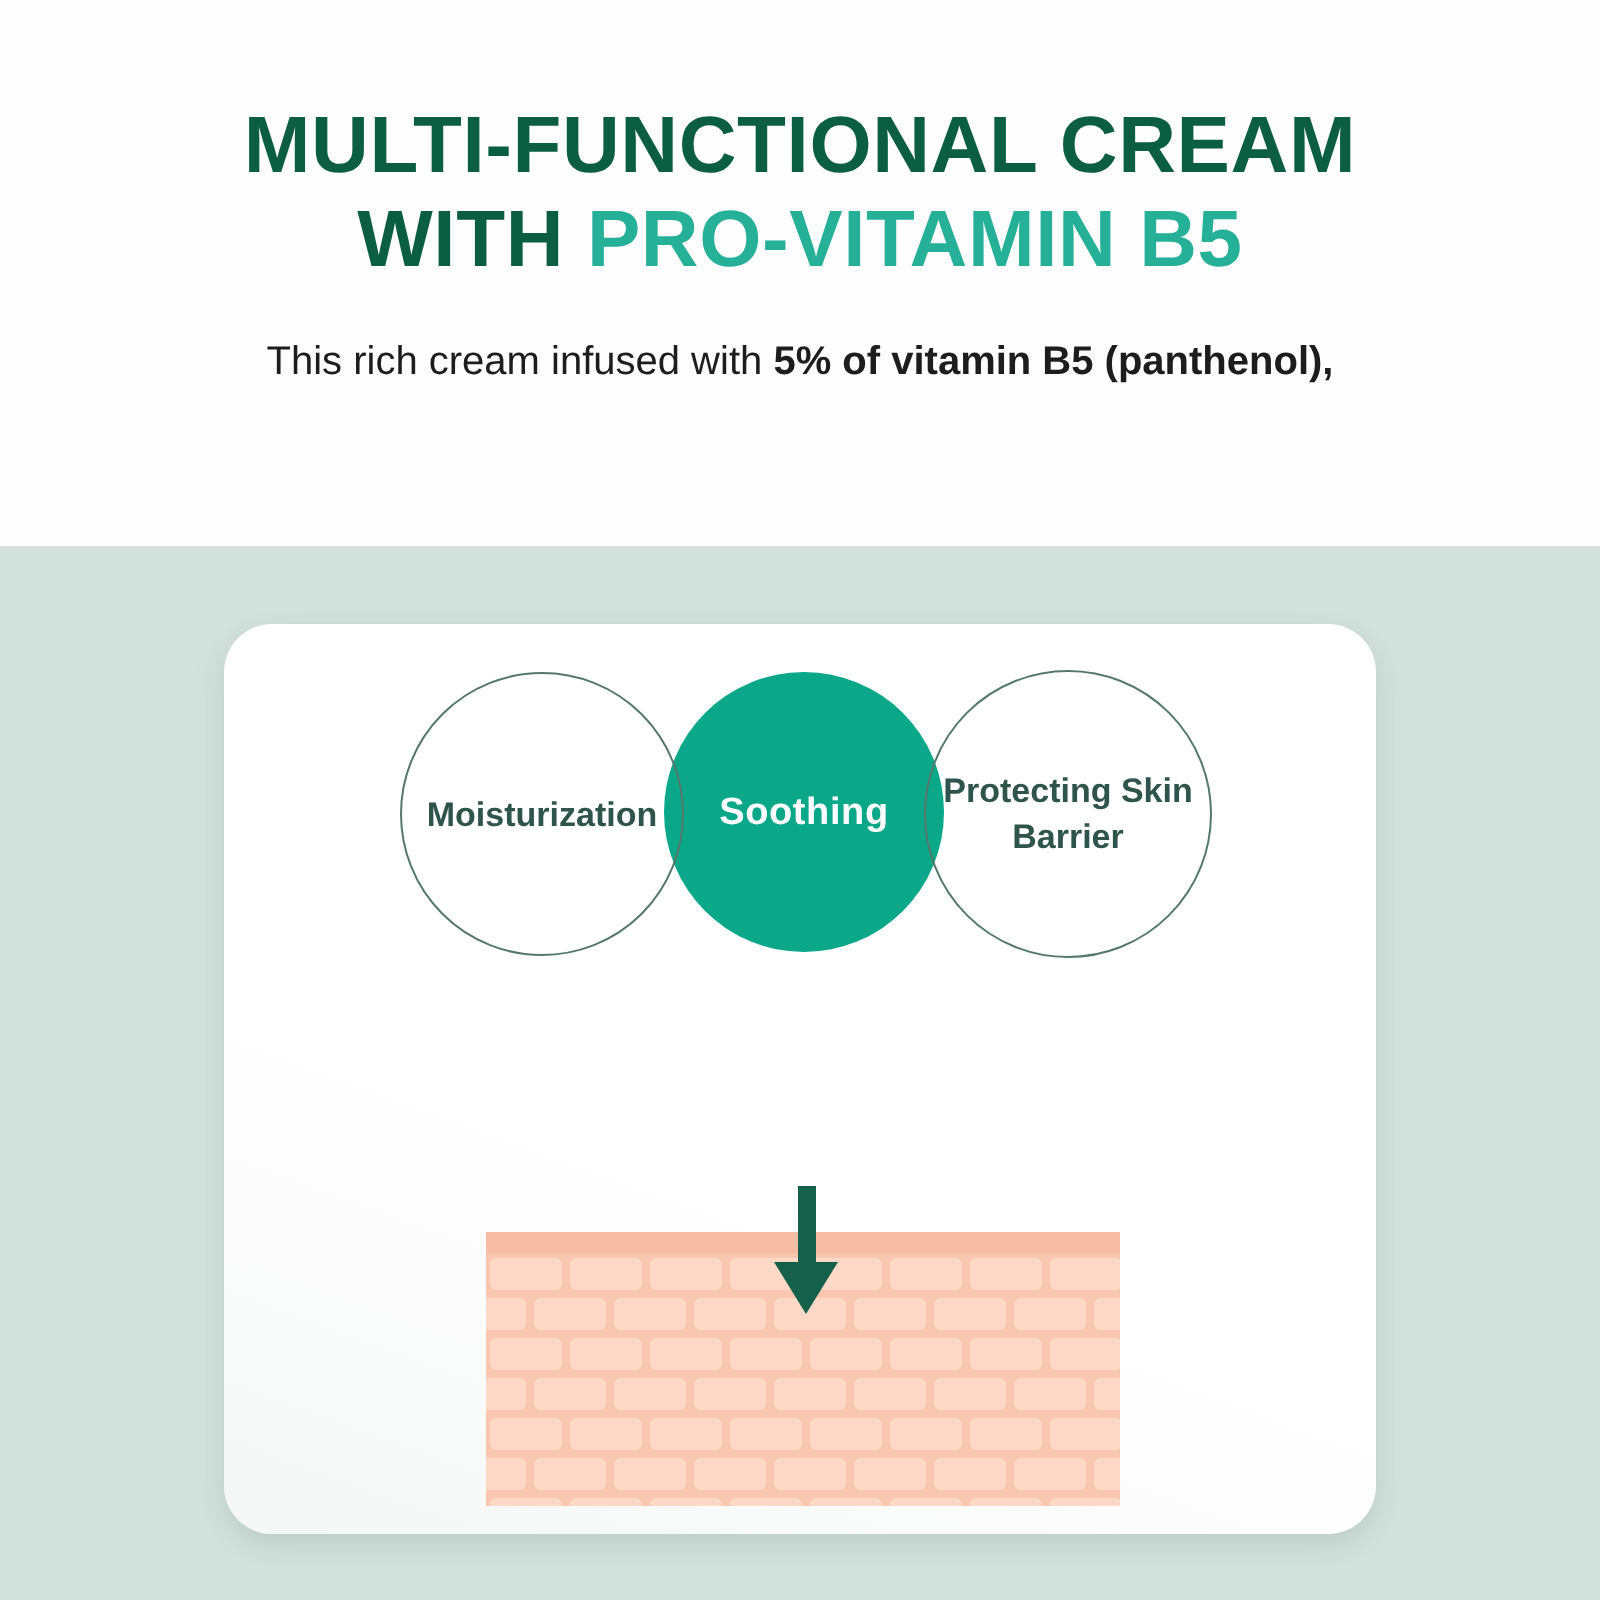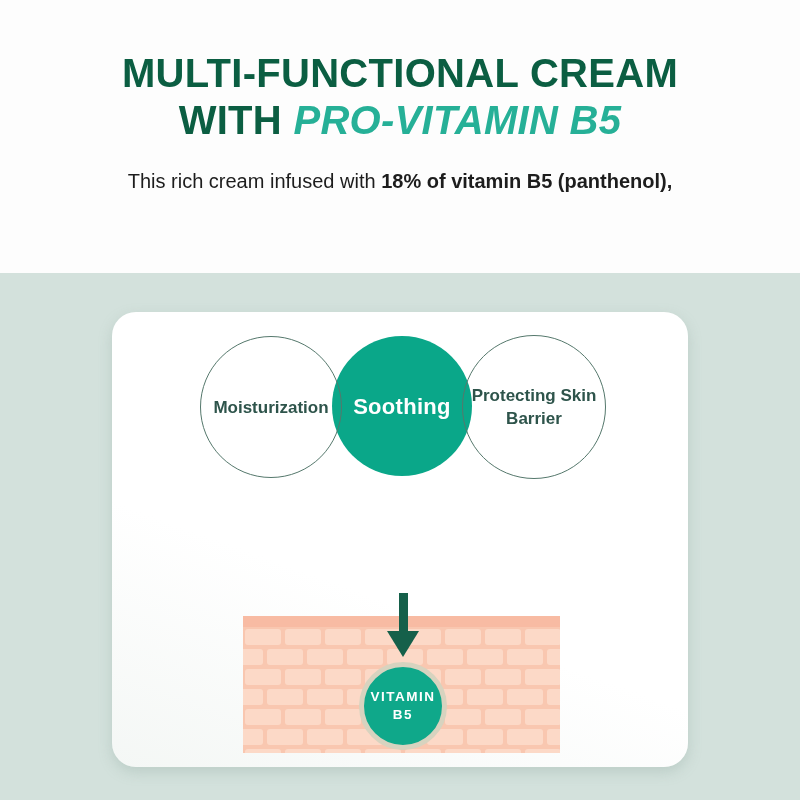--- a/index.html
+++ b/index.html
@@ -13,21 +13,21 @@
   
   .hero{
     position:absolute;left:0;top:0;width:800px;height:273px;
     background:var(--page-bg,#fdfdfd);text-align:center;
   }
   .title{
     margin:50px 0 0;
     font-size:40px;line-height:47px;font-weight:800;
     letter-spacing:.3px;color:var(--deep-green,#0b5e42);
   }
-  .title .highlight{color:var(--accent-teal,#26b097);font-style:italic;}
+  .title .highlight{color:var(--accent-teal,#26b097);}
   .description{
     margin-top:23px;
     font-size:20px;line-height:29px;color:var(--body-text,#1d1d1d);
   }
   .description b{font-weight:700;}
 
   
   .green-section{
     position:absolute;left:0;top:273px;width:800px;height:527px;
     background:var(--section-bg,#d3e1dc);
@@ -47,21 +47,21 @@
   .c-left{left:88px;top:24px;width:142px;height:142px;
     border:1px solid var(--outline-green,#55786c);z-index:2;}
   .c-center{left:220px;top:24px;width:140px;height:140px;
     background:var(--circle-teal,#0aa789);z-index:1;}
   .c-right{left:350px;top:23px;width:144px;height:144px;
     border:1px solid var(--outline-green,#55786c);z-index:2;}
   .circle .lbl{
     font-size:17px;font-weight:600;color:var(--label-green,#2e544b);
     line-height:23px;padding:0 6px;
   }
-  .c-center .lbl{color:#ffffff;font-weight:700;font-size:22px;letter-spacing:.3px;}
+  .c-center .lbl{color:#ffffff;font-weight:700;font-size:19px;letter-spacing:.3px;}
 
   
   .ingredient-circle{
     position:absolute;left:253px;top:197px;width:76px;height:76px;
     border:1px solid var(--outline-green,#55786c);border-radius:50%;
   }
   .ingredient-label{
     position:absolute;left:50%;top:50%;transform:translate(-50%,-50%);
     background:#ffffff;padding:3px 5px;white-space:nowrap;
     font-size:13px;font-weight:700;letter-spacing:1.3px;
@@ -106,21 +106,21 @@
 
   <div class="hero">
     <h1 class="title">
       <span>MULTI-FUNCTIONAL CREAM</span><br>
       <span>WITH</span>
       <span class="highlight">PRO-VITAMIN B5</span>
     </h1>
     <div class="description">
       <div>
         <span>This rich cream infused with</span>
-        <b>18% of vitamin B5 (panthenol),</b>
+        <b>5% of vitamin B5 (panthenol),</b>
       </div>
     </div>
   </div>
 
   <div class="green-section"></div>
 
   <div class="card">
 
     <div class="circle c-center">
       <span class="lbl">Soothing</span>
@@ -196,19 +196,15 @@
           <div class="brick" style="left: 82px; top: 133px;"></div>
           <div class="brick" style="left: 122px; top: 133px;"></div>
           <div class="brick" style="left: 162px; top: 133px;"></div>
           <div class="brick" style="left: 202px; top: 133px;"></div>
           <div class="brick" style="left: 242px; top: 133px;"></div>
           <div class="brick" style="left: 282px; top: 133px;"></div>
         </div>
       <div class="wall-strip"></div>
     </div>
 
-    <div class="badge">
-      <span>VITAMIN</span>
-      <span>B5</span>
-    </div>
 
   </div>
 </div>
 
 </body></html>

